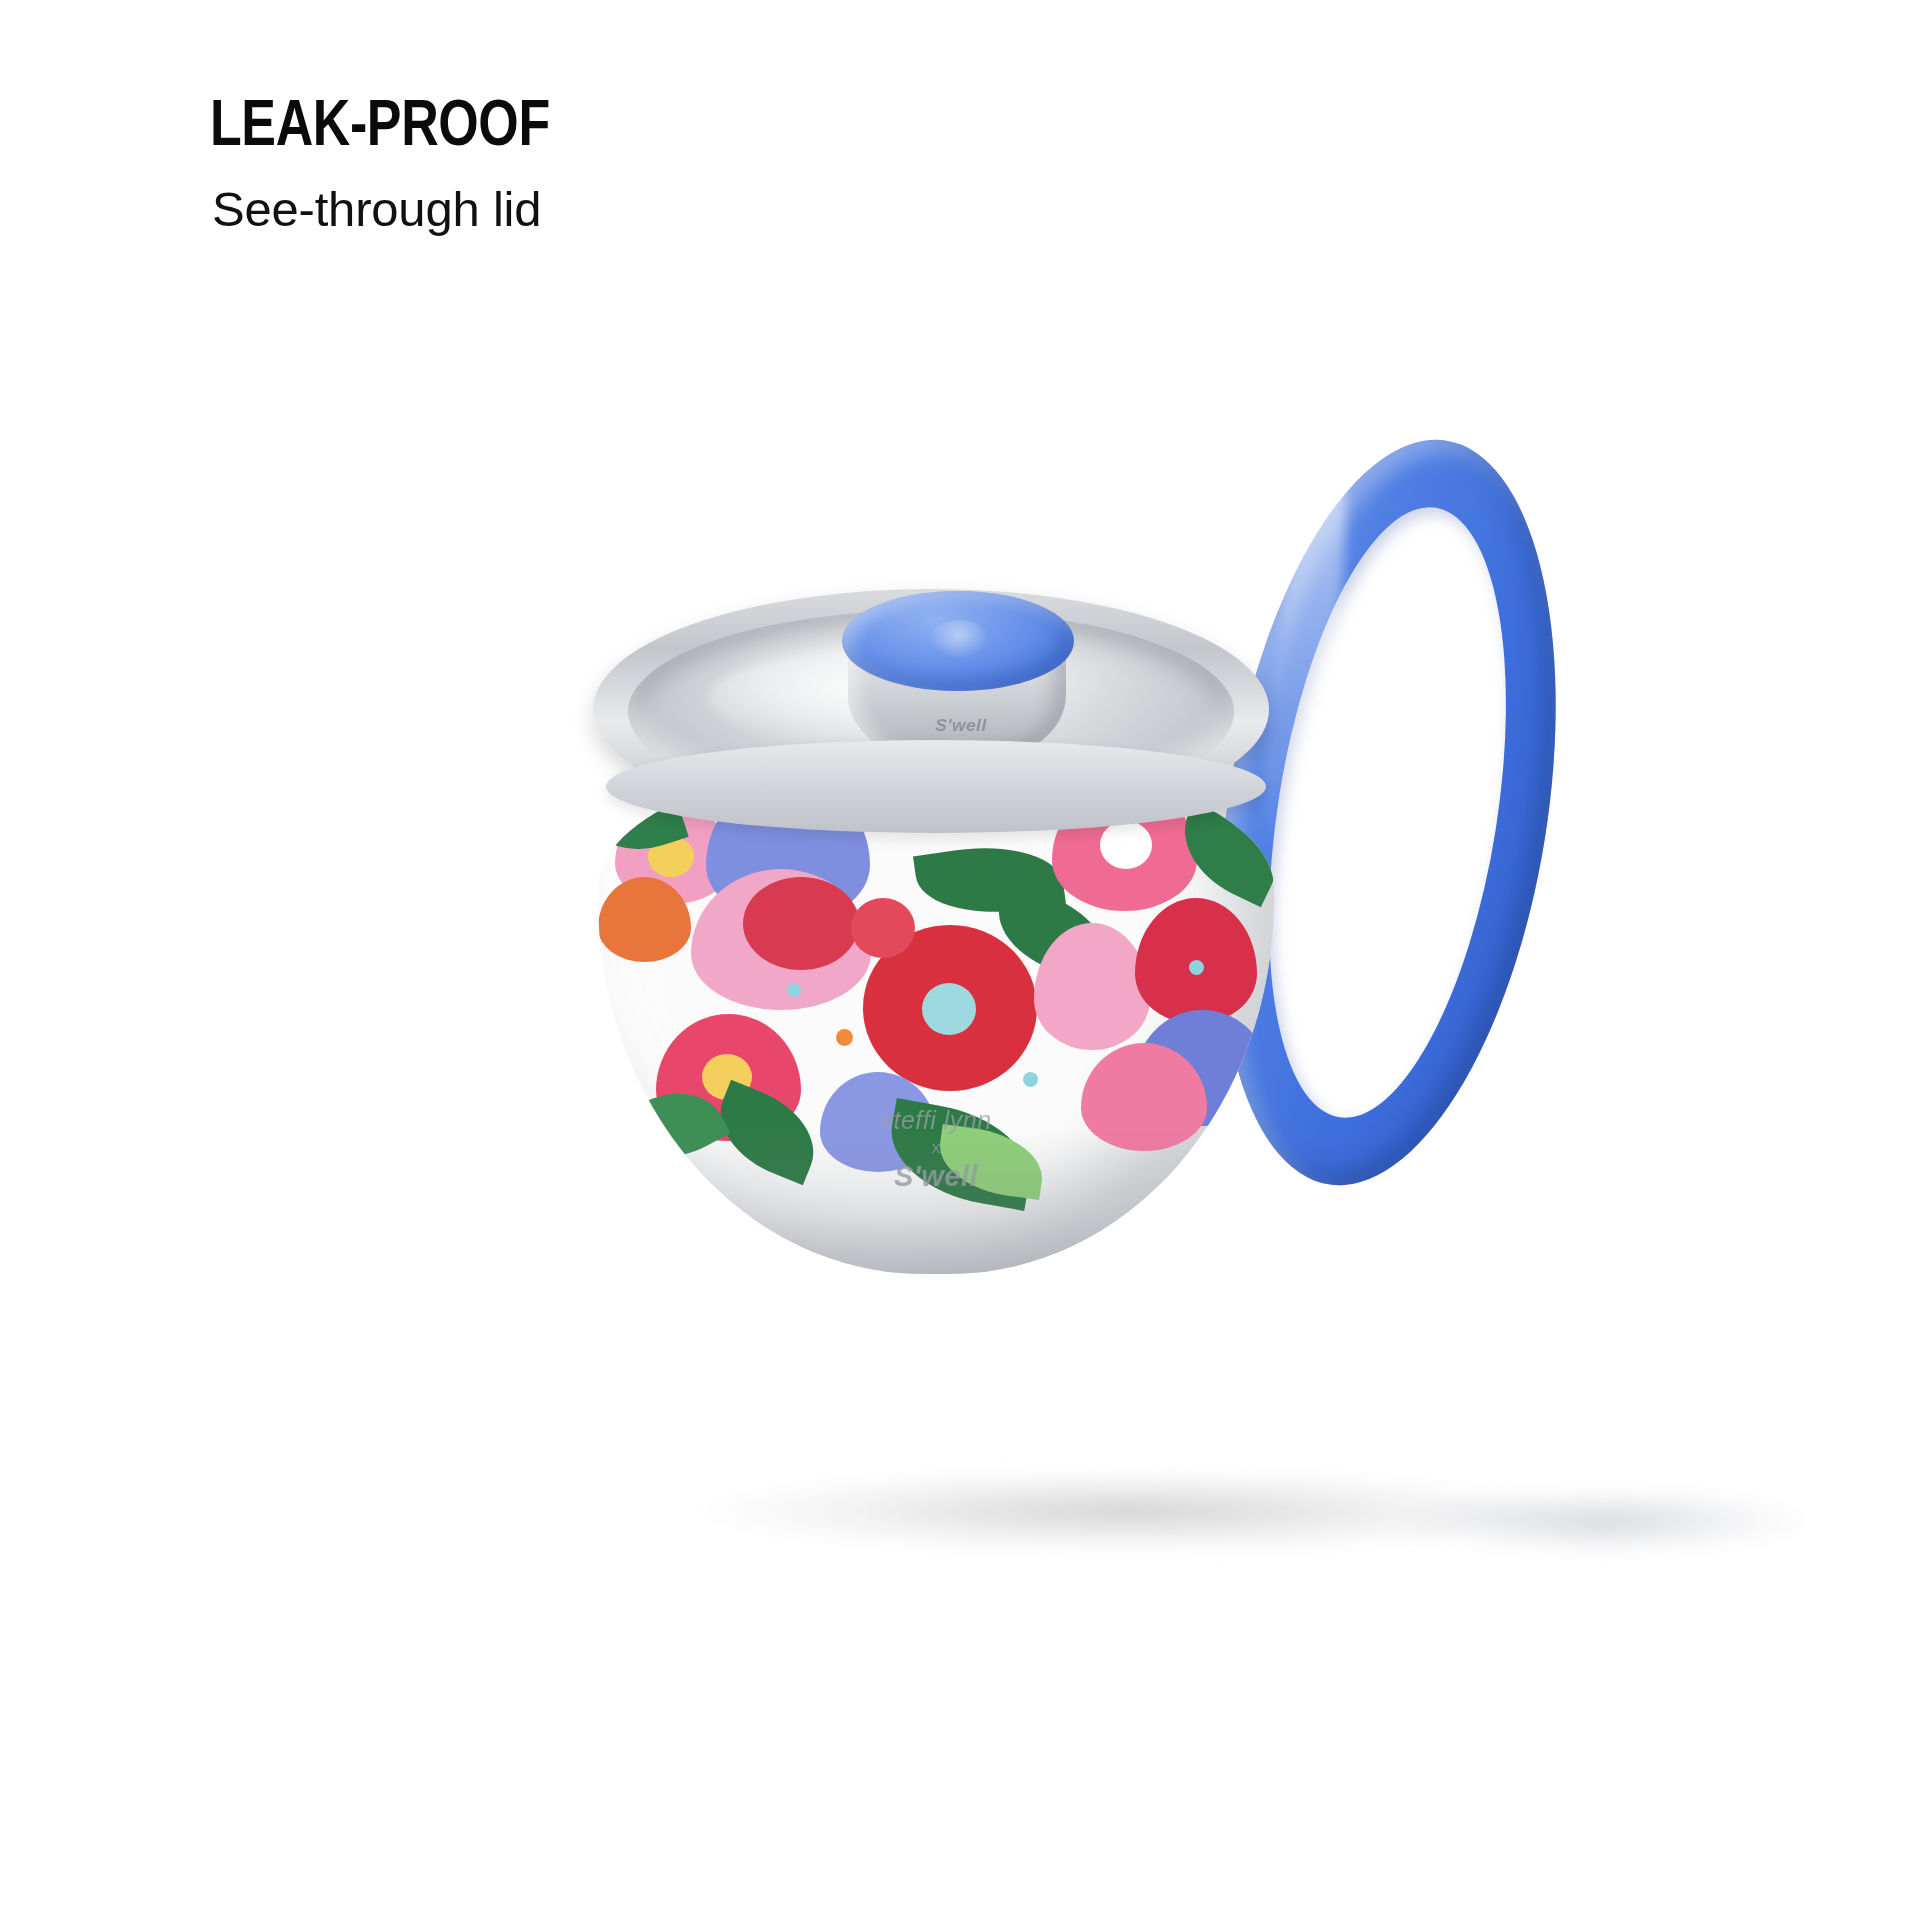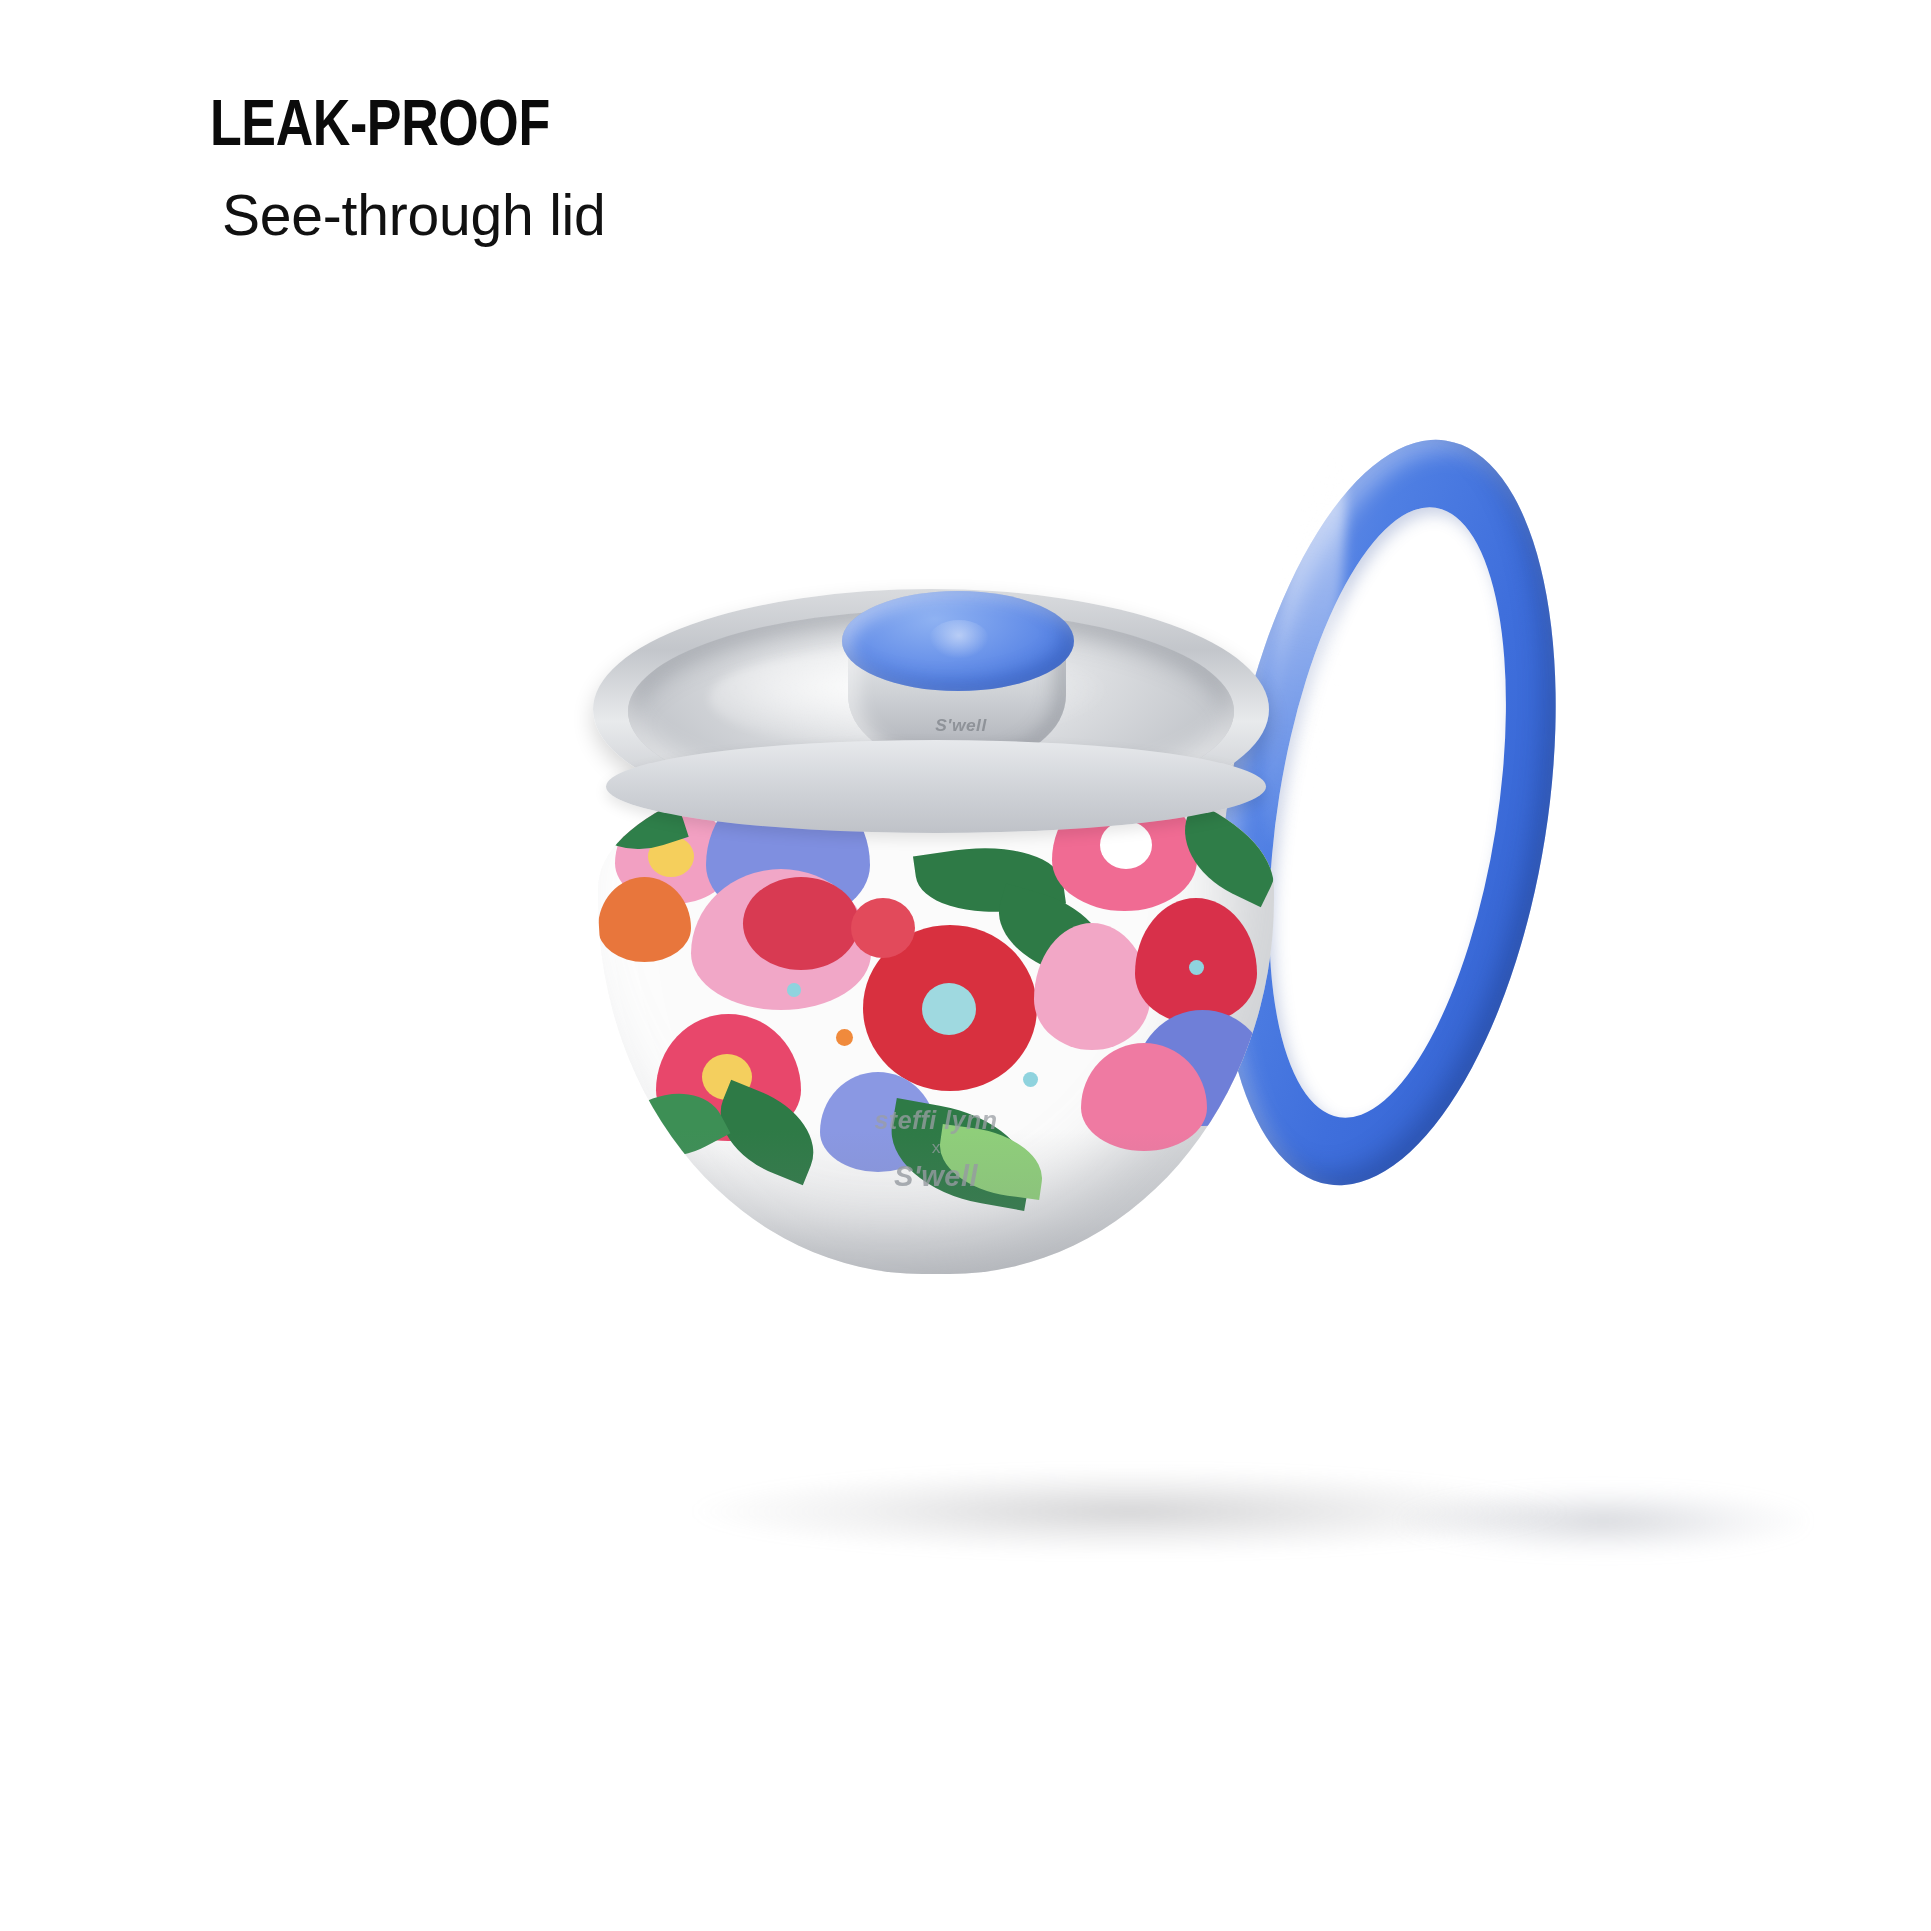--- a/index.html
+++ b/index.html
@@ -35,24 +35,24 @@
     color: #0b0b0b;
     margin: 0 0 25px 0;
     transform: scaleX(0.80);
     transform-origin: left top;
     white-space: pre-line;
   }
 
   .feature-body {
     font-family: "Liberation Sans", sans-serif;
     font-weight: 400;
-    font-size: 57px;
+    font-size: 49px;
     line-height: 1.30;
     color: #111111;
-    margin: 12px;
+    margin: 2px;
     letter-spacing: -0.2px;
     white-space: pre-line;
   }
 
   .gap-1 { height: 145px; }
   .gap-2 { height: 145px; }
 
   
   .product {
     position: absolute;
@@ -272,21 +272,21 @@
     position: absolute;
     left: 232px;
     top: 353px;
     width: 212px;
     text-align: center;
     color: #9a9ea4;
   }
   .brand-script {
     font-size: 25px;
     font-style: italic;
-    font-weight: bold;
+    font-weight: normal;
     letter-spacing: 0.5px;
     opacity: 0.75;
   }
   .brand-x { font-size: 17.4px; margin: 1.9px 0; opacity: 0.7; }
   .brand-swell {
     font-size: 29px;
     font-style: italic;
     font-weight: bold;
     letter-spacing: 0.5px;
     opacity: 0.8;

